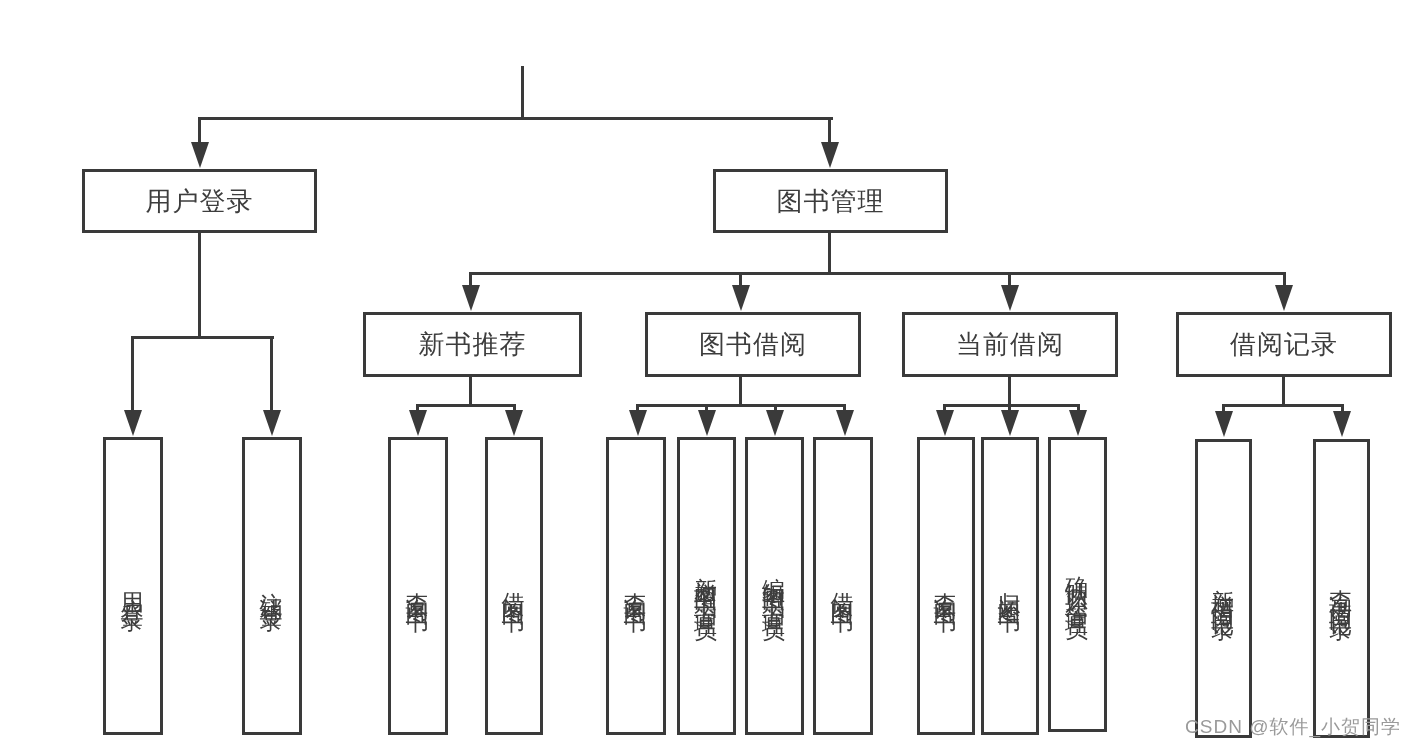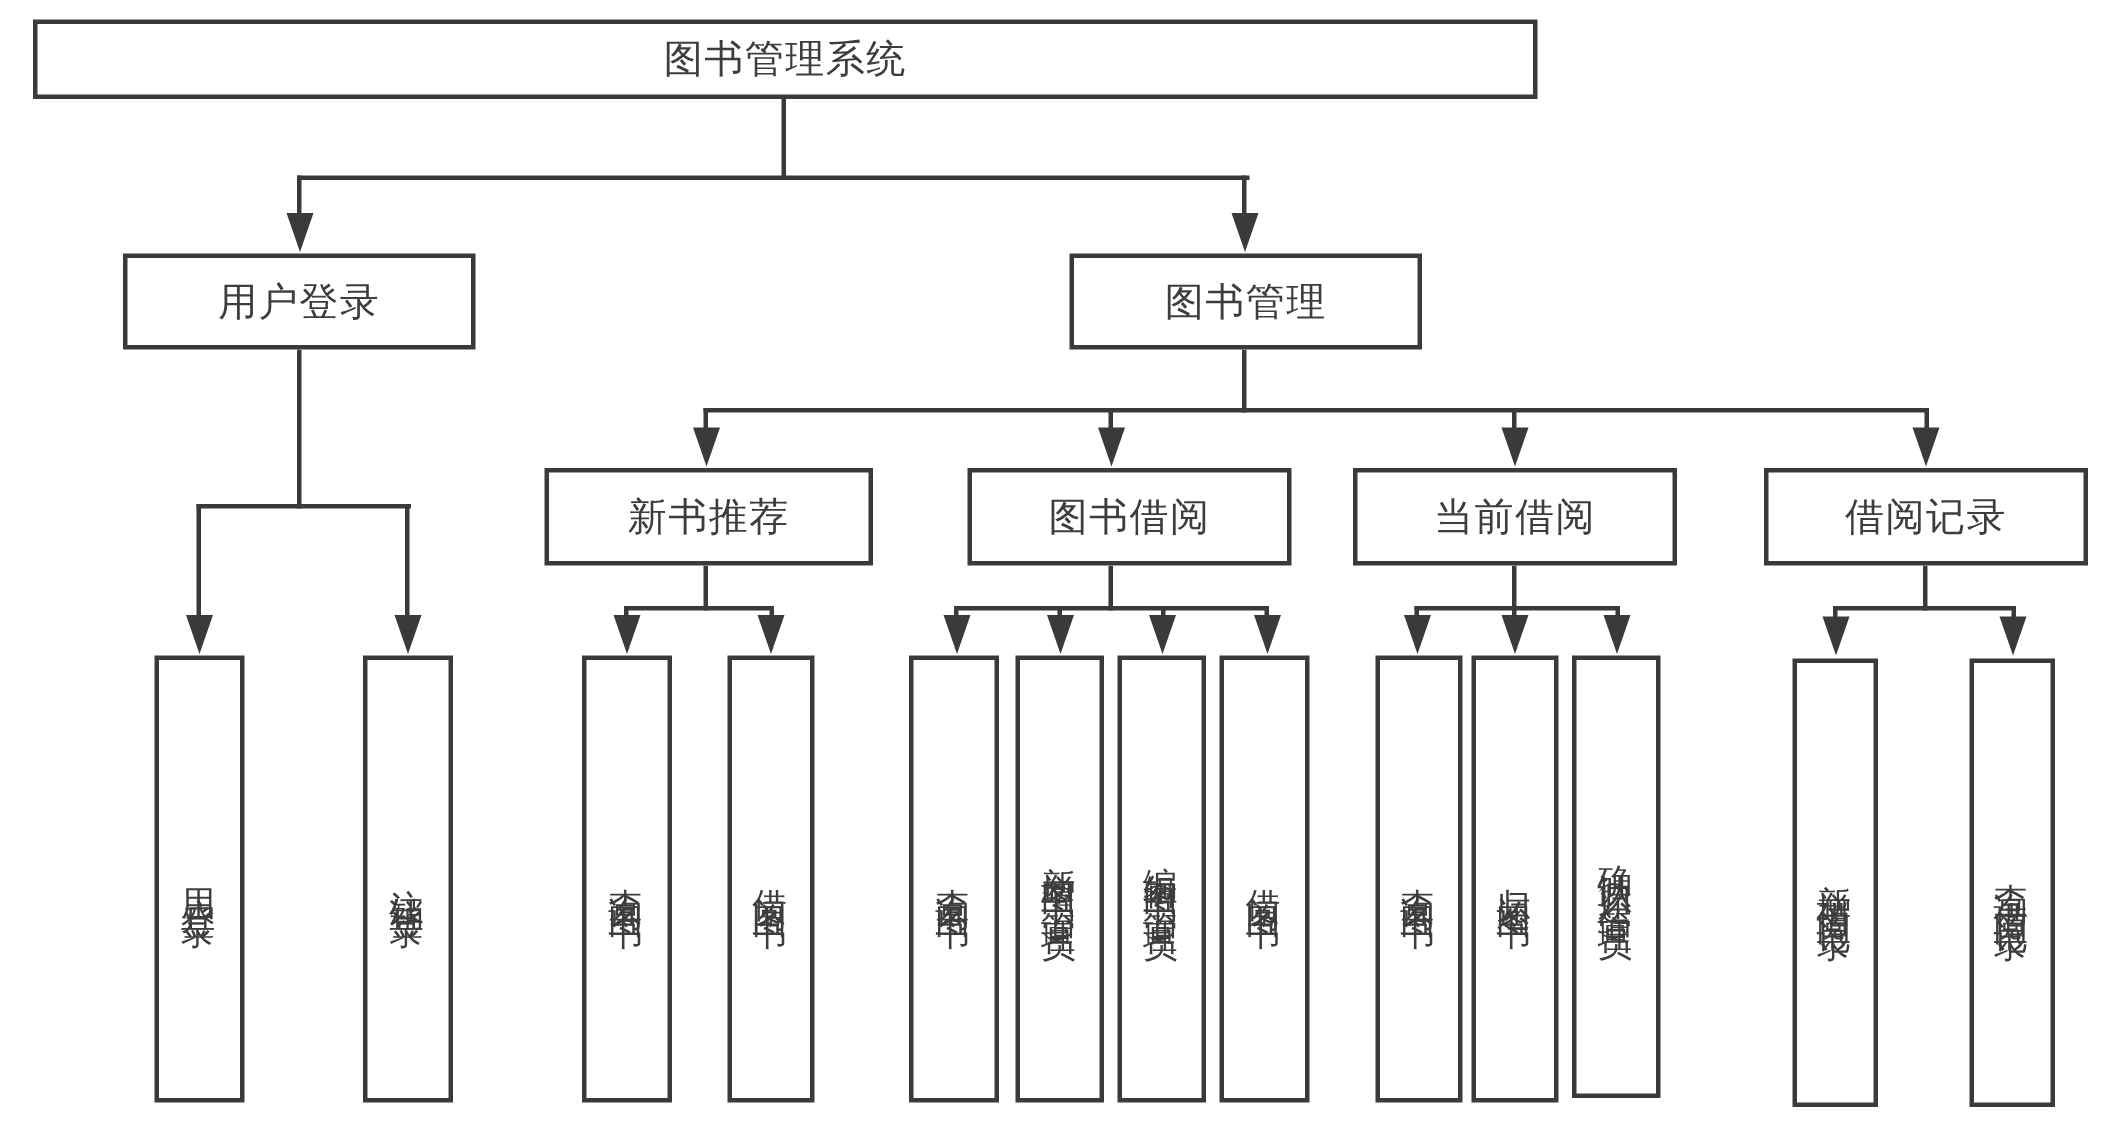--- a/index.html
+++ b/index.html
@@ -129,21 +129,20 @@
   <div class="tri" style="left:1001px; top:410px;"></div>
   <div class="tri" style="left:1069px; top:410px;"></div>
 
   <div class="ln" style="left:1282px; top:377px; width:3px; height:30px;"></div>
   <div class="ln" style="left:1222px; top:404px; width:122px; height:3px;"></div>
   <div class="ln" style="left:1222px; top:404px; width:3px; height:10px;"></div>
   <div class="ln" style="left:1341px; top:404px; width:3px; height:10px;"></div>
   <div class="tri" style="left:1215px; top:411px;"></div>
   <div class="tri" style="left:1333px; top:411px;"></div>
 
-  <div class="node" style="left:22px; top:13px; width:1003px; height:53px;">图书管理系统</div>
 
   <div class="node" style="left:82px; top:169px; width:235px; height:64px;">用户登录</div>
 
   <div class="node" style="left:713px; top:169px; width:235px; height:64px;">图书管理</div>
 
   <div class="node" style="left:363px; top:312px; width:219px; height:65px;">新书推荐</div>
 
   <div class="node" style="left:632px; top:312px; width:216px; height:65px;margin-left:13px;">图书借阅</div>
 
   <div class="node" style="left:1176px; top:312px; width:216px; height:65px;">借阅记录</div>
@@ -169,14 +168,15 @@
   <div class="leaf" style="left:917px; width:58px;">查询图书</div>
 
   <div class="leaf" style="left:981px; width:58px;">归还图书</div>
 
   <div class="leaf" style="left:1048px; width:59px; height:295px;">确认归还（管理员）</div>
 
   <div class="leaf" style="left:1195px; width:57px; top:439px; height:299px;">新增借阅记录</div>
 
   <div class="leaf" style="left:1313px; width:57px; top:439px; height:299px;">查询借阅记录</div>
 
+  <div class="watermark">CSDN @软件_小贺同学</div>
 
 </div>
 
 </body></html>

